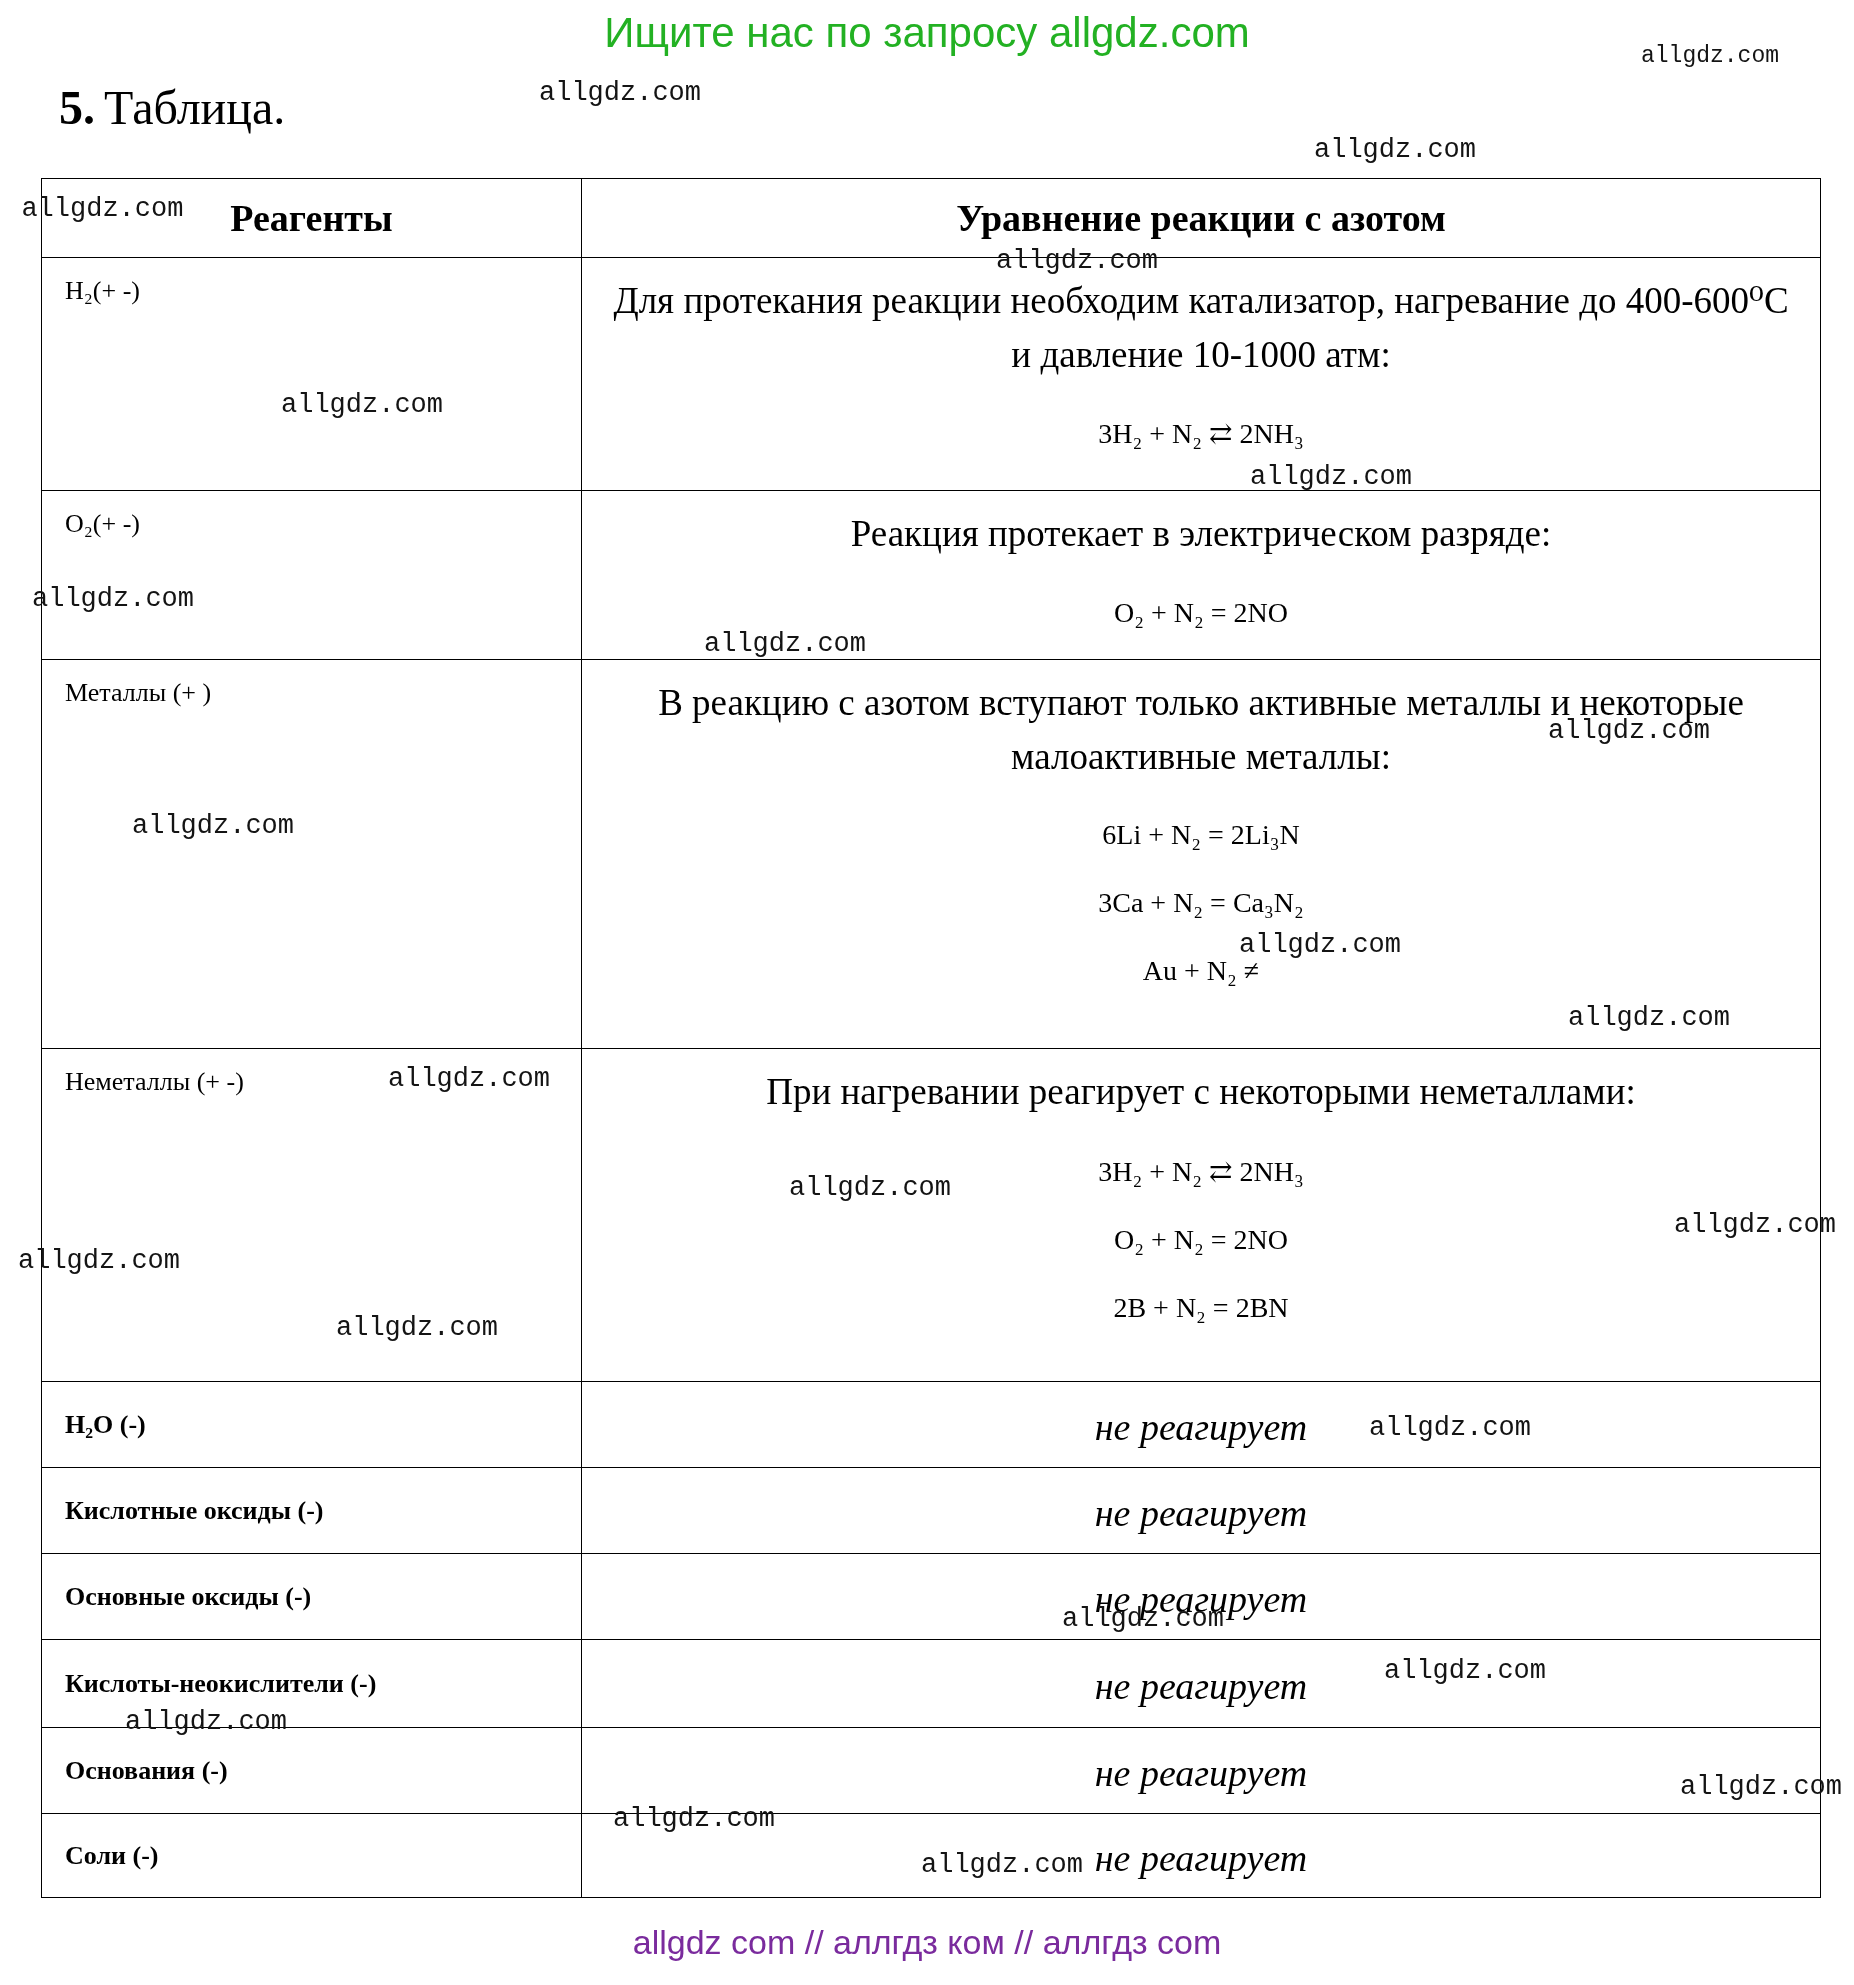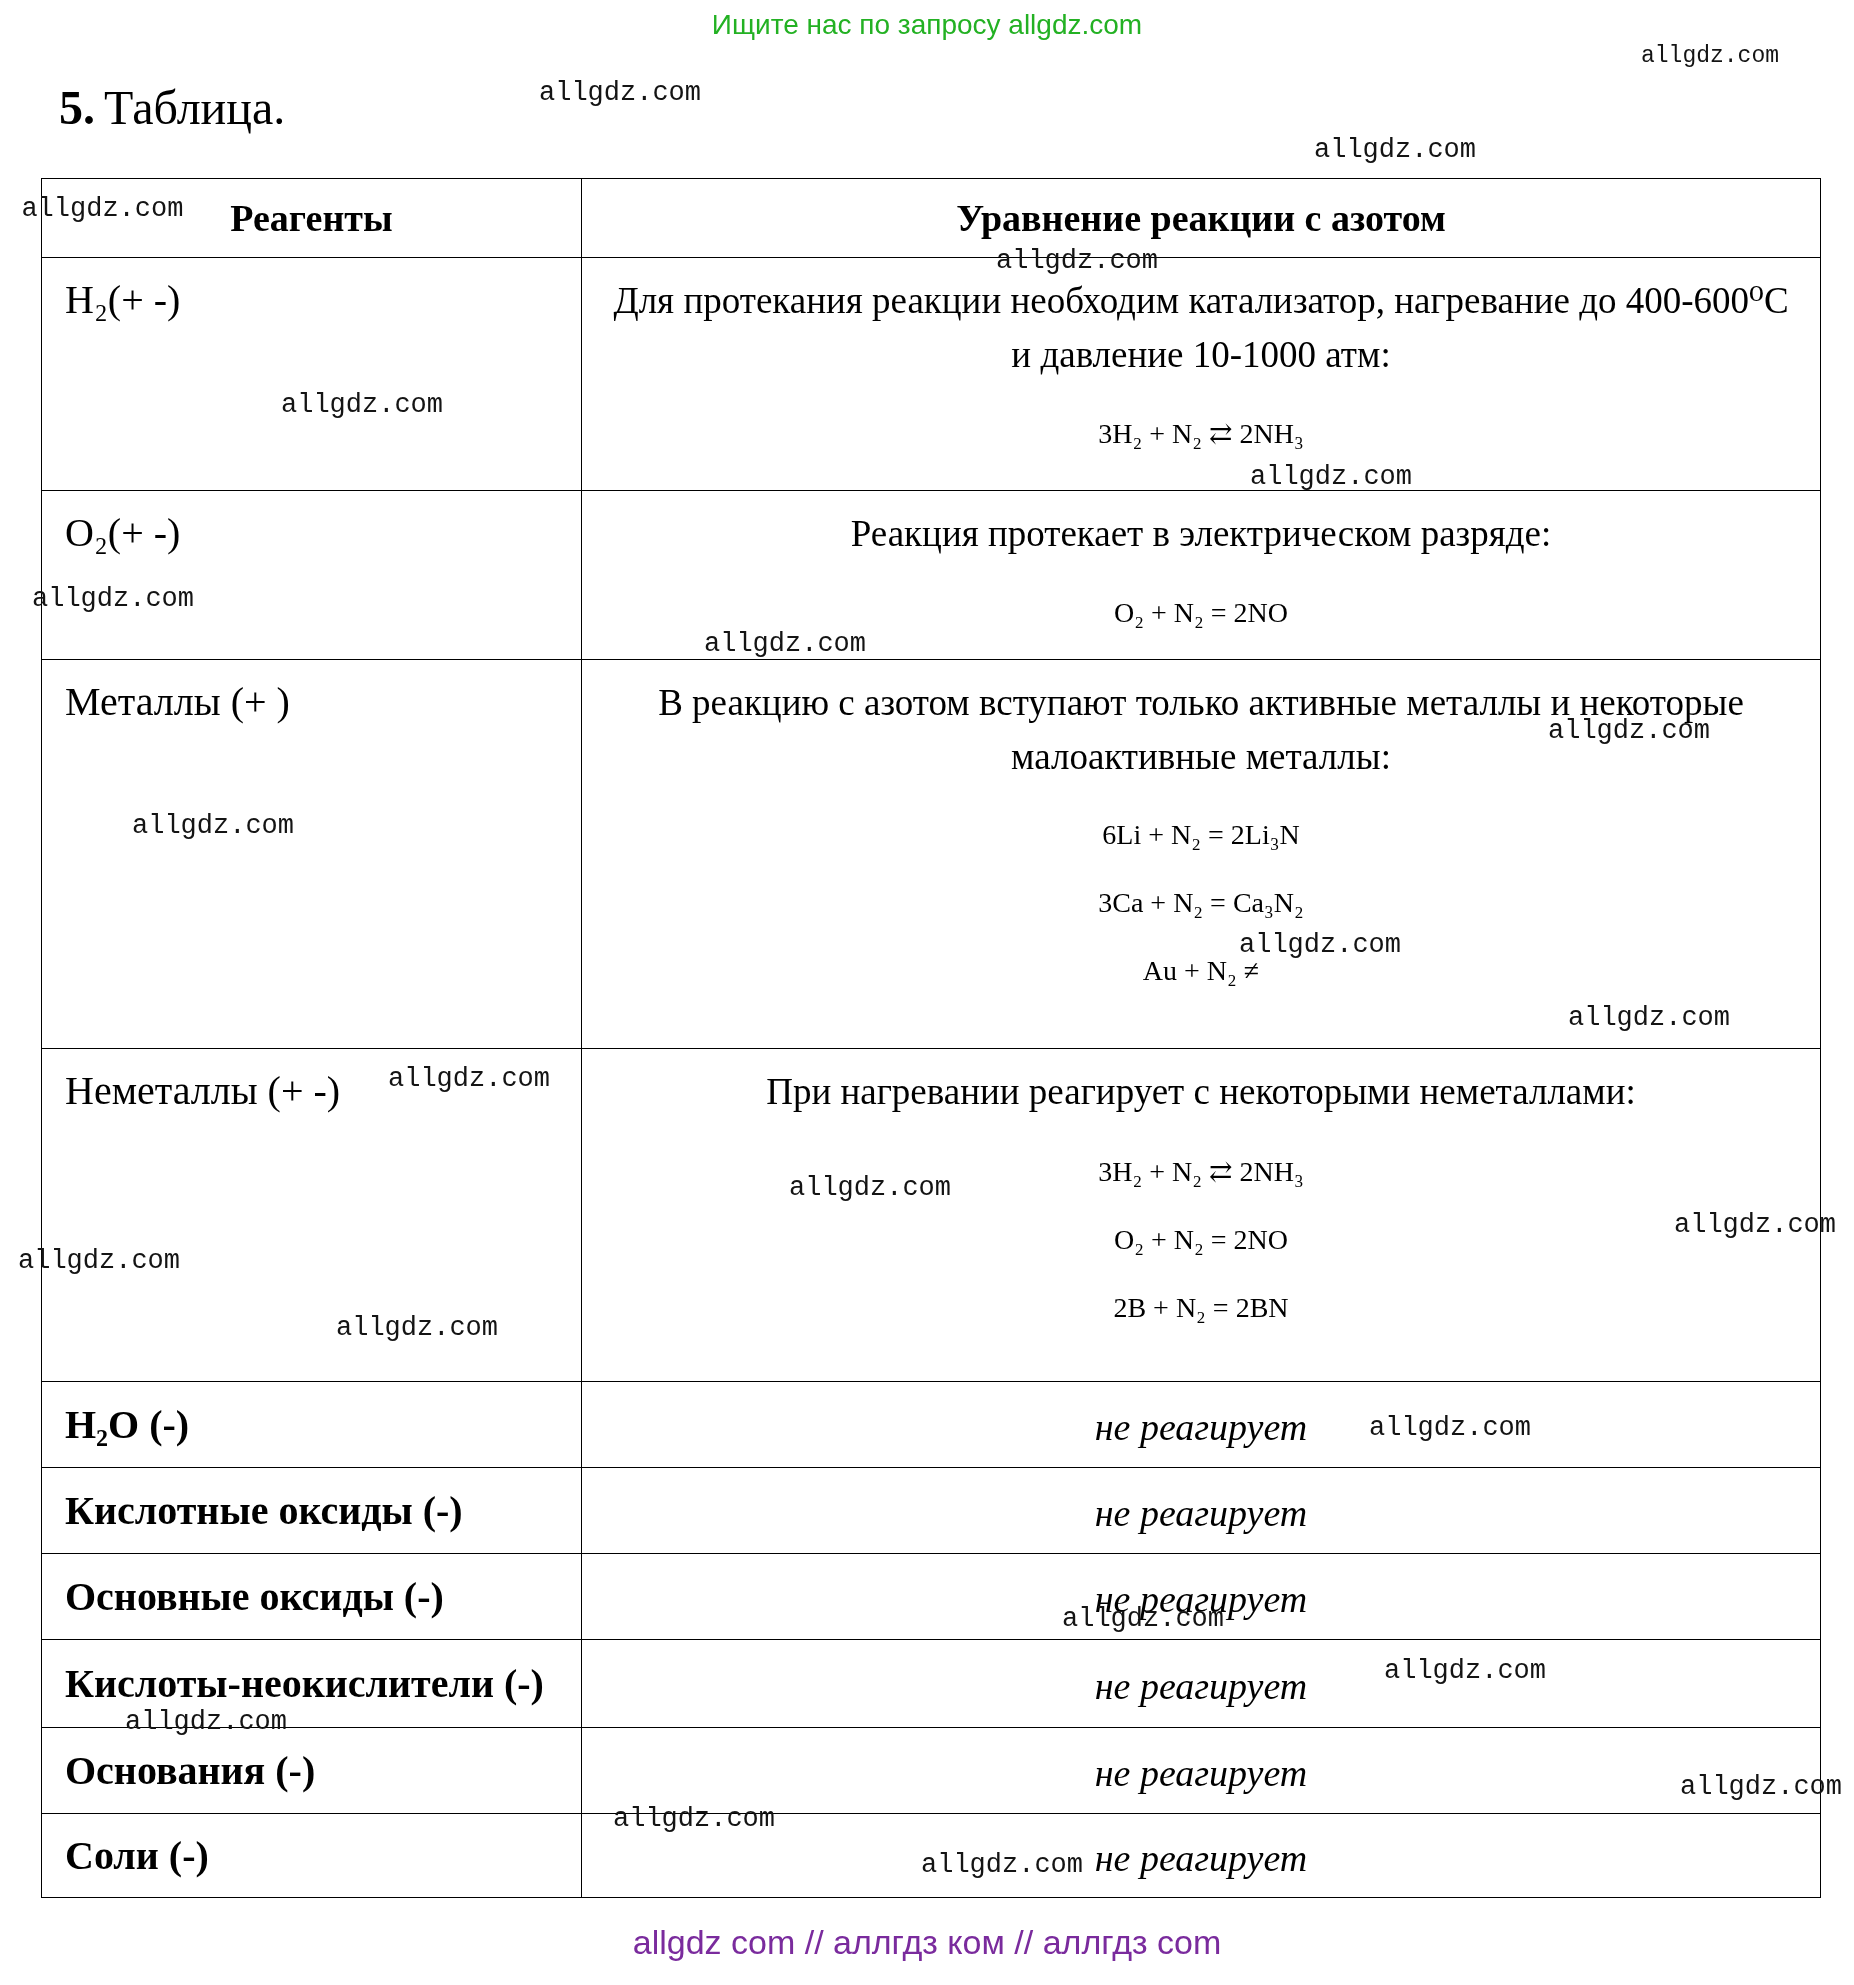--- a/index.html
+++ b/index.html
@@ -5,37 +5,37 @@
   * { margin:0; padding:0; box-sizing:border-box; }
   html,body { background:#ffffff; }
   .page {
     position:relative; width:1854px; height:1985px; background:#ffffff;
     font-family:"Liberation Serif","DejaVu Serif",serif; color:#000;
     overflow:hidden;
   }
   .promo-top {
     position:absolute; top:9px; left:0; width:100%; text-align:center;
     font-family:"Liberation Sans","DejaVu Sans",sans-serif;
-    font-size:28px; color:#23b123;
+    font-size:42px; color:#23b123;
   }
   .title { position:absolute; left:59px; top:80px; font-size:48px; }
   .title-num { font-weight:bold; }
   .title-text { margin-left:9px; }
 
   .main-table {
     position:absolute; left:41px; top:178px; width:1779px;
     border-collapse:collapse; table-layout:fixed;
   }
   .main-table th, .main-table td { border:1.8px solid #000; }
   .main-table th {
     font-size:38px; font-weight:bold; text-align:center;
     vertical-align:middle; padding:9px 7.1px;
   }
   td.reagent {
-    font-size:40px; text-align:left; vertical-align:top;
+    font-size:26px; text-align:left; vertical-align:top;
     padding:18px 9px 9px 23px;
   }
   tr.short td.reagent { vertical-align:middle; padding-top:5.3px; padding-bottom:5.3px;font-weight:bold; }
   td.equation-cell {
     font-size:37px; text-align:center; vertical-align:top;
     padding:16px 30px 9px 30px;
   }
   tr.short td.equation-cell { vertical-align:middle; padding-top:5.3px; padding-bottom:1px; font-size:38px;font-style:italic; }
   .desc { font-size:37px; line-height:1.45; }
   .eq { font-size:28px; margin-top:36px; }

